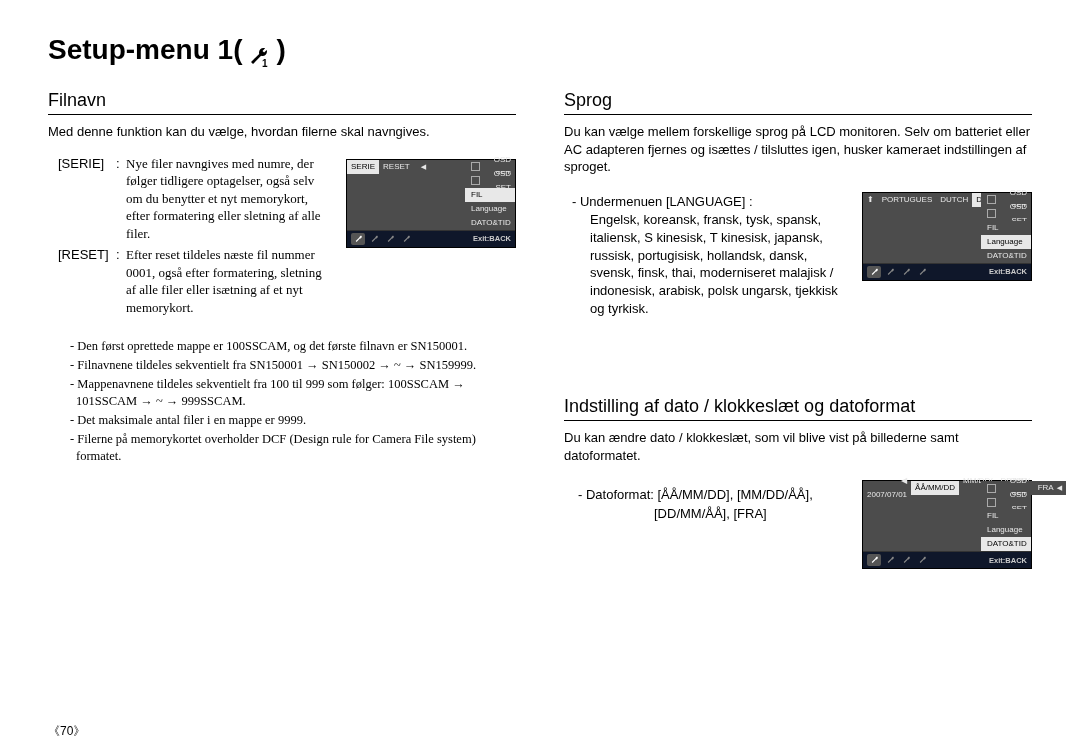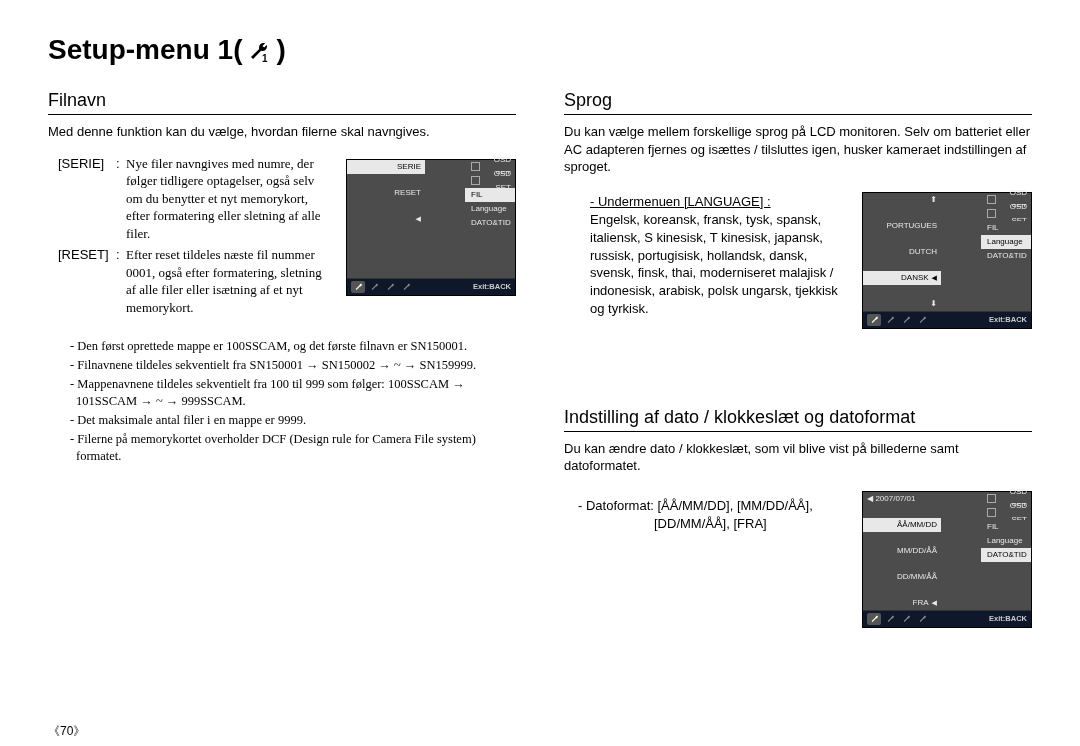--- a/index.html
+++ b/index.html
@@ -13,21 +13,21 @@
     box-sizing: border-box;
   }
   .page {
     padding: 34px 48px 20px 48px;
   }
   .page-title {
     font-size: 28px;
     font-weight: bold;
     margin: 0 0 6px 0;
     display: flex;
-    align-items: center;
+    align-items: flex-end;
     gap: 4px;
   }
   .page-title .wrench {
     display: inline-block;
     position: relative;
     width: 26px;
     height: 22px;
   }
   .wrench svg { width: 24px; height: 24px; }
   .columns {
@@ -93,22 +93,21 @@
     color: #ddd;
     flex-shrink: 0;
   }
   .menu-body {
     display: flex;
     background: #4c4c4c;
   }
   .menu-left {
     width: 78px;
     display: flex;
-    flex-direction: column;
-    gap: 12px;
+    flex-direction: row;
   }
   .menu-right {
     width: 90px;
     display: flex;
     flex-direction: column;
   }
   .menu-item {
     height: 14px;
     line-height: 14px;
     padding: 0 4px;
@@ -173,21 +172,21 @@
     left: 48px;
     bottom: 6px;
     font-size: 12px;
   }
   .page-rel { position: relative; height: 100%; }
   .sub-indent {
     margin-left: 12px;
     font-size: 13px;
     line-height: 1.38;
   }
-  .submenu-head { font-size: 13px; margin: 10px 0 2px 26px; text-decoration: underline;}
+  .submenu-head { font-size: 13px; margin: 10px 0 2px 8px;}
   .date-sub { font-size: 13px; margin: 14px 0 0 14px; line-height:1.4;}
   .date-sub2 { font-size: 13px; margin-left: 90px; line-height:1.4;}
 </style>
 </head>
 <body>
 <div class="page-rel">
 
 <div class="page">
   <div class="page-title">
     <span>Setup-menu 1(</span>

